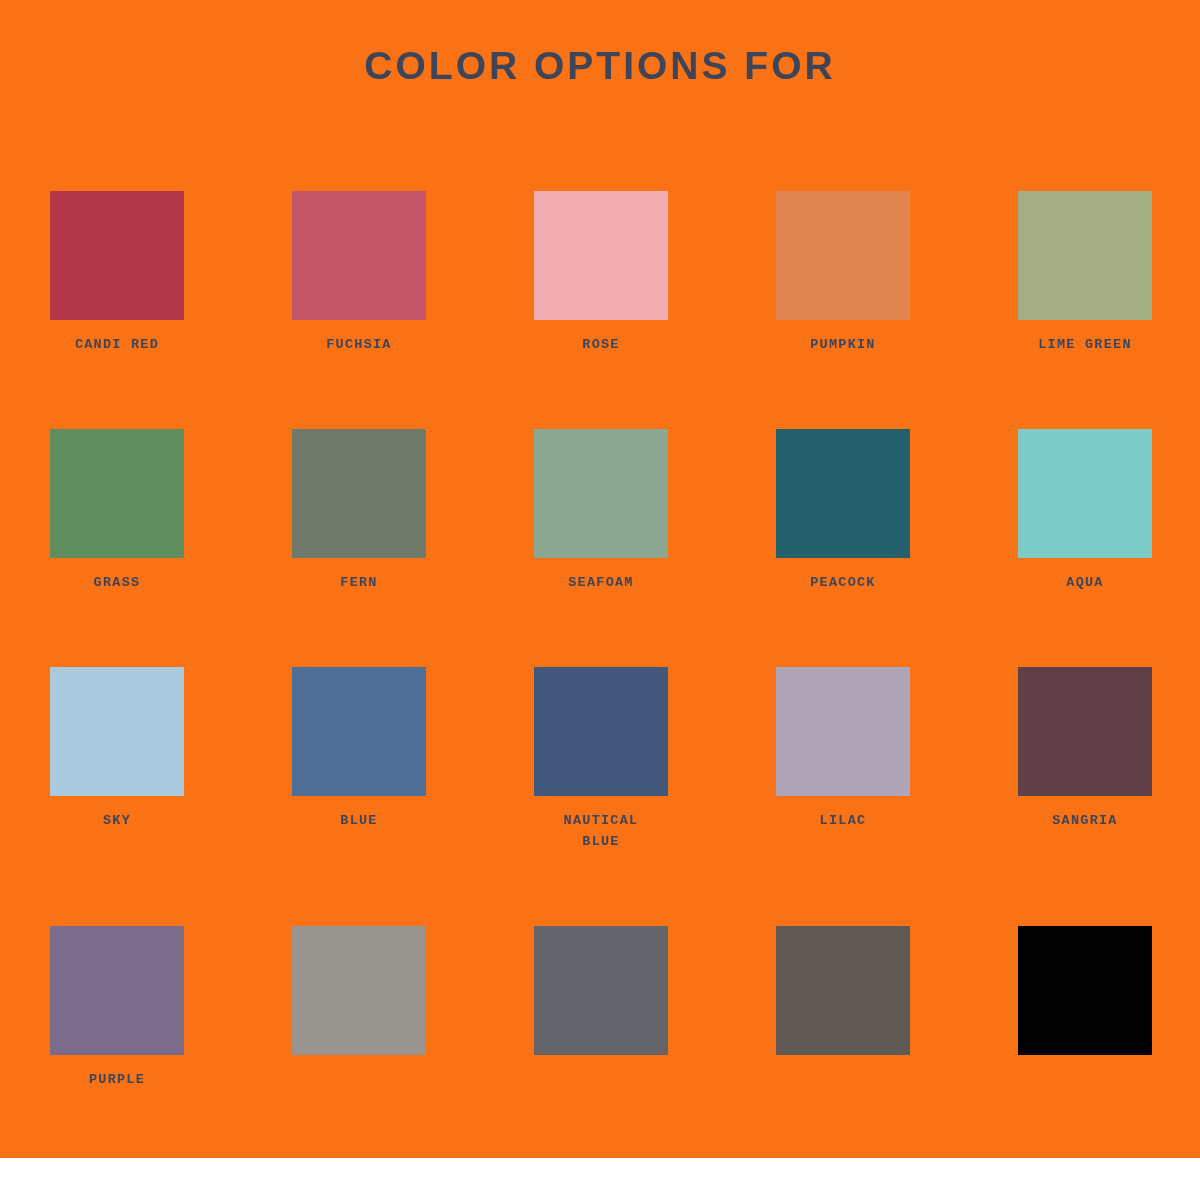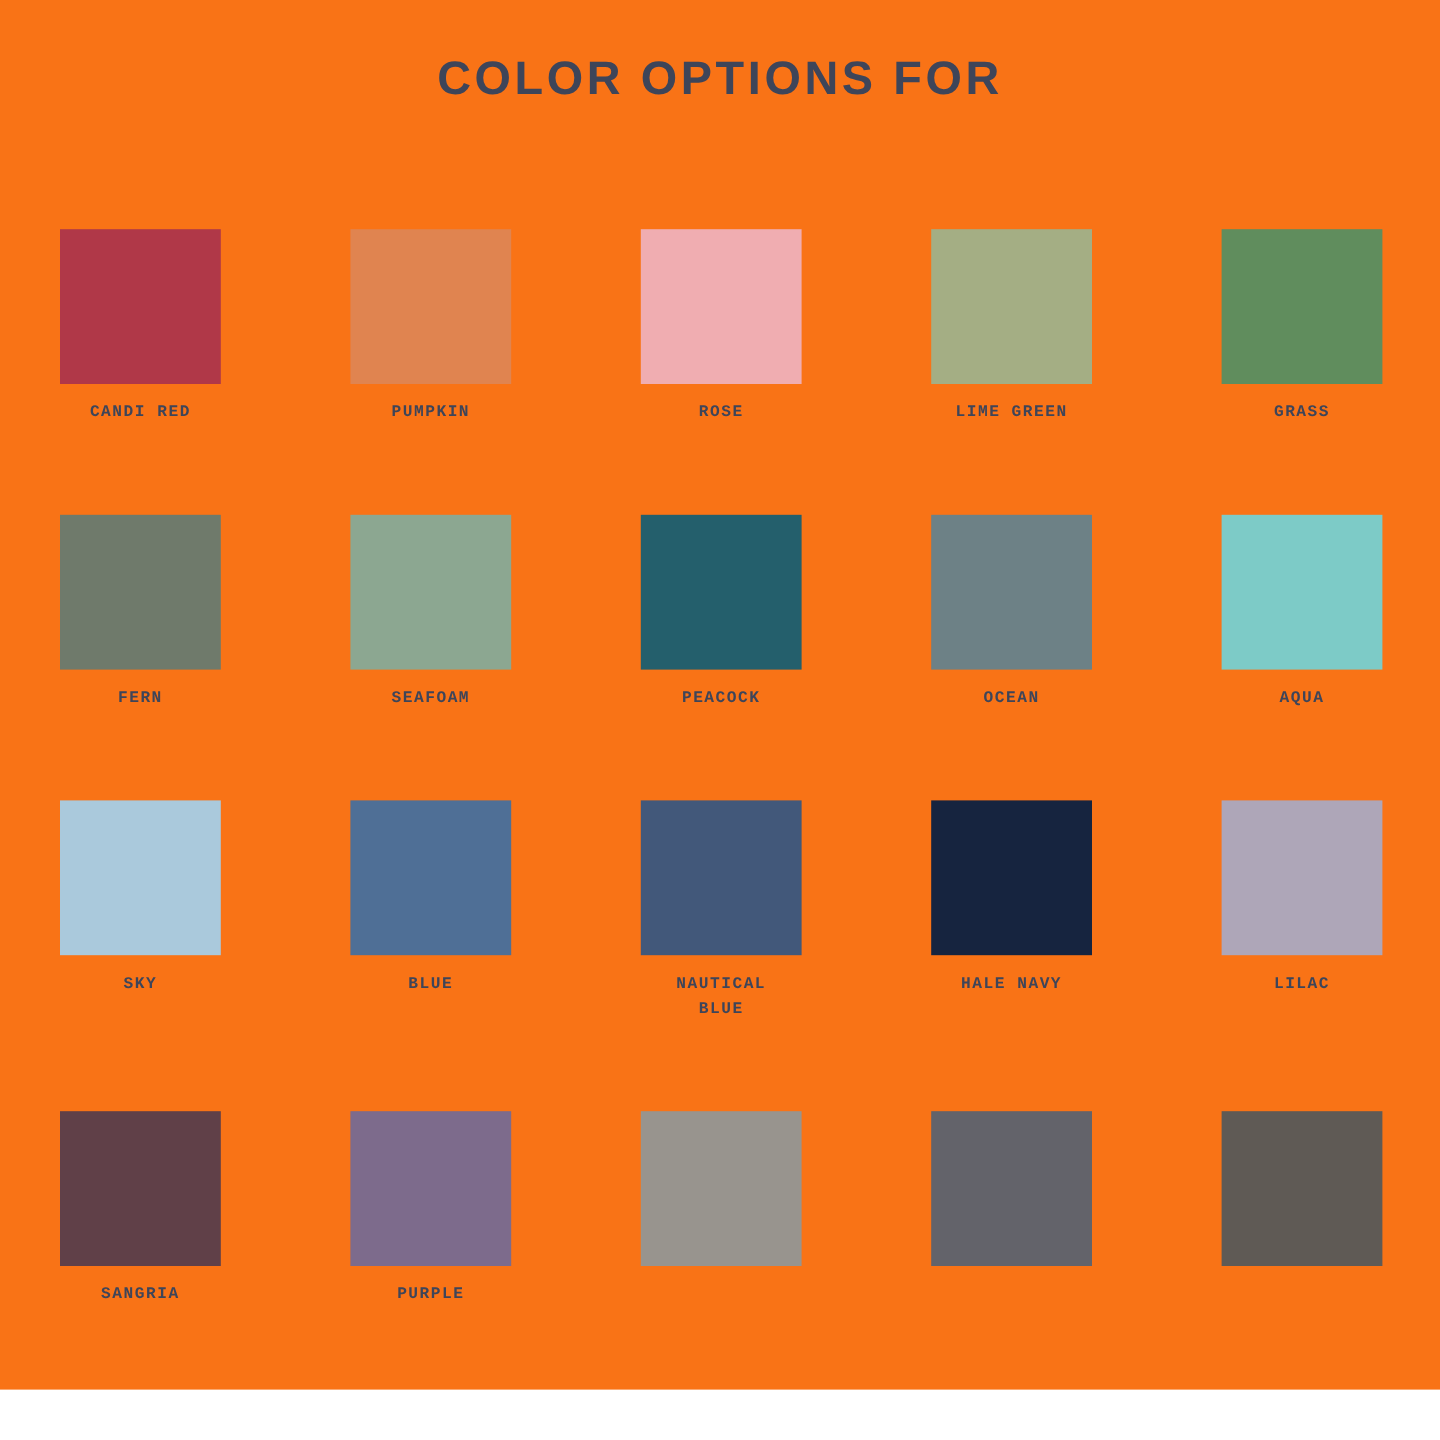--- a/index.html
+++ b/index.html
@@ -83,26 +83,30 @@
   <div class="title-block">
     <span class="title-line">COLOR OPTIONS FOR</span>
   </div>
 
   <div class="swatch-grid">
       <div class="swatch-cell">
         <span class="swatch-chip" style="background: rgb(176, 56, 72);"></span>
         <span class="swatch-label">CANDI RED</span>
       </div>
       <div class="swatch-cell">
-        <span class="swatch-chip" style="background: rgb(224, 132, 80);"></span>
-        <span class="swatch-label">PUMPKIN</span>
+        <span class="swatch-chip" style="background: rgb(196, 86, 106);"></span>
+        <span class="swatch-label">FUCHSIA</span>
       </div>
       <div class="swatch-cell">
         <span class="swatch-chip" style="background: rgb(240, 173, 177);"></span>
         <span class="swatch-label">ROSE</span>
+      </div>
+      <div class="swatch-cell">
+        <span class="swatch-chip" style="background: rgb(224, 132, 80);"></span>
+        <span class="swatch-label">PUMPKIN</span>
       </div>
       <div class="swatch-cell">
         <span class="swatch-chip" style="background: rgb(164, 174, 132);"></span>
         <span class="swatch-label">LIME GREEN</span>
       </div>
       <div class="swatch-cell">
         <span class="swatch-chip" style="background: rgb(96, 141, 93);"></span>
         <span class="swatch-label">GRASS</span>
       </div>
       <div class="swatch-cell">
@@ -111,43 +115,35 @@
       </div>
       <div class="swatch-cell">
         <span class="swatch-chip" style="background: rgb(140, 167, 145);"></span>
         <span class="swatch-label">SEAFOAM</span>
       </div>
       <div class="swatch-cell">
         <span class="swatch-chip" style="background: rgb(36, 95, 108);"></span>
         <span class="swatch-label">PEACOCK</span>
       </div>
       <div class="swatch-cell">
-        <span class="swatch-chip" style="background: rgb(109, 129, 134);"></span>
-        <span class="swatch-label">OCEAN</span>
-      </div>
-      <div class="swatch-cell">
         <span class="swatch-chip" style="background: rgb(125, 203, 199);"></span>
         <span class="swatch-label">AQUA</span>
       </div>
       <div class="swatch-cell">
         <span class="swatch-chip" style="background: rgb(170, 201, 220);"></span>
         <span class="swatch-label">SKY</span>
       </div>
       <div class="swatch-cell">
         <span class="swatch-chip" style="background: rgb(79, 111, 150);"></span>
         <span class="swatch-label">BLUE</span>
       </div>
       <div class="swatch-cell">
         <span class="swatch-chip" style="background: rgb(66, 88, 122);"></span>
         <span class="swatch-label">NAUTICAL
 BLUE</span>
-      </div>
-      <div class="swatch-cell">
-        <span class="swatch-chip" style="background: rgb(22, 36, 63);"></span>
-        <span class="swatch-label">HALE NAVY</span>
       </div>
       <div class="swatch-cell">
         <span class="swatch-chip" style="background: rgb(174, 166, 184);"></span>
         <span class="swatch-label">LILAC</span>
       </div>
       <div class="swatch-cell">
         <span class="swatch-chip" style="background: rgb(96, 64, 72);"></span>
         <span class="swatch-label">SANGRIA</span>
       </div>
       <div class="swatch-cell">

